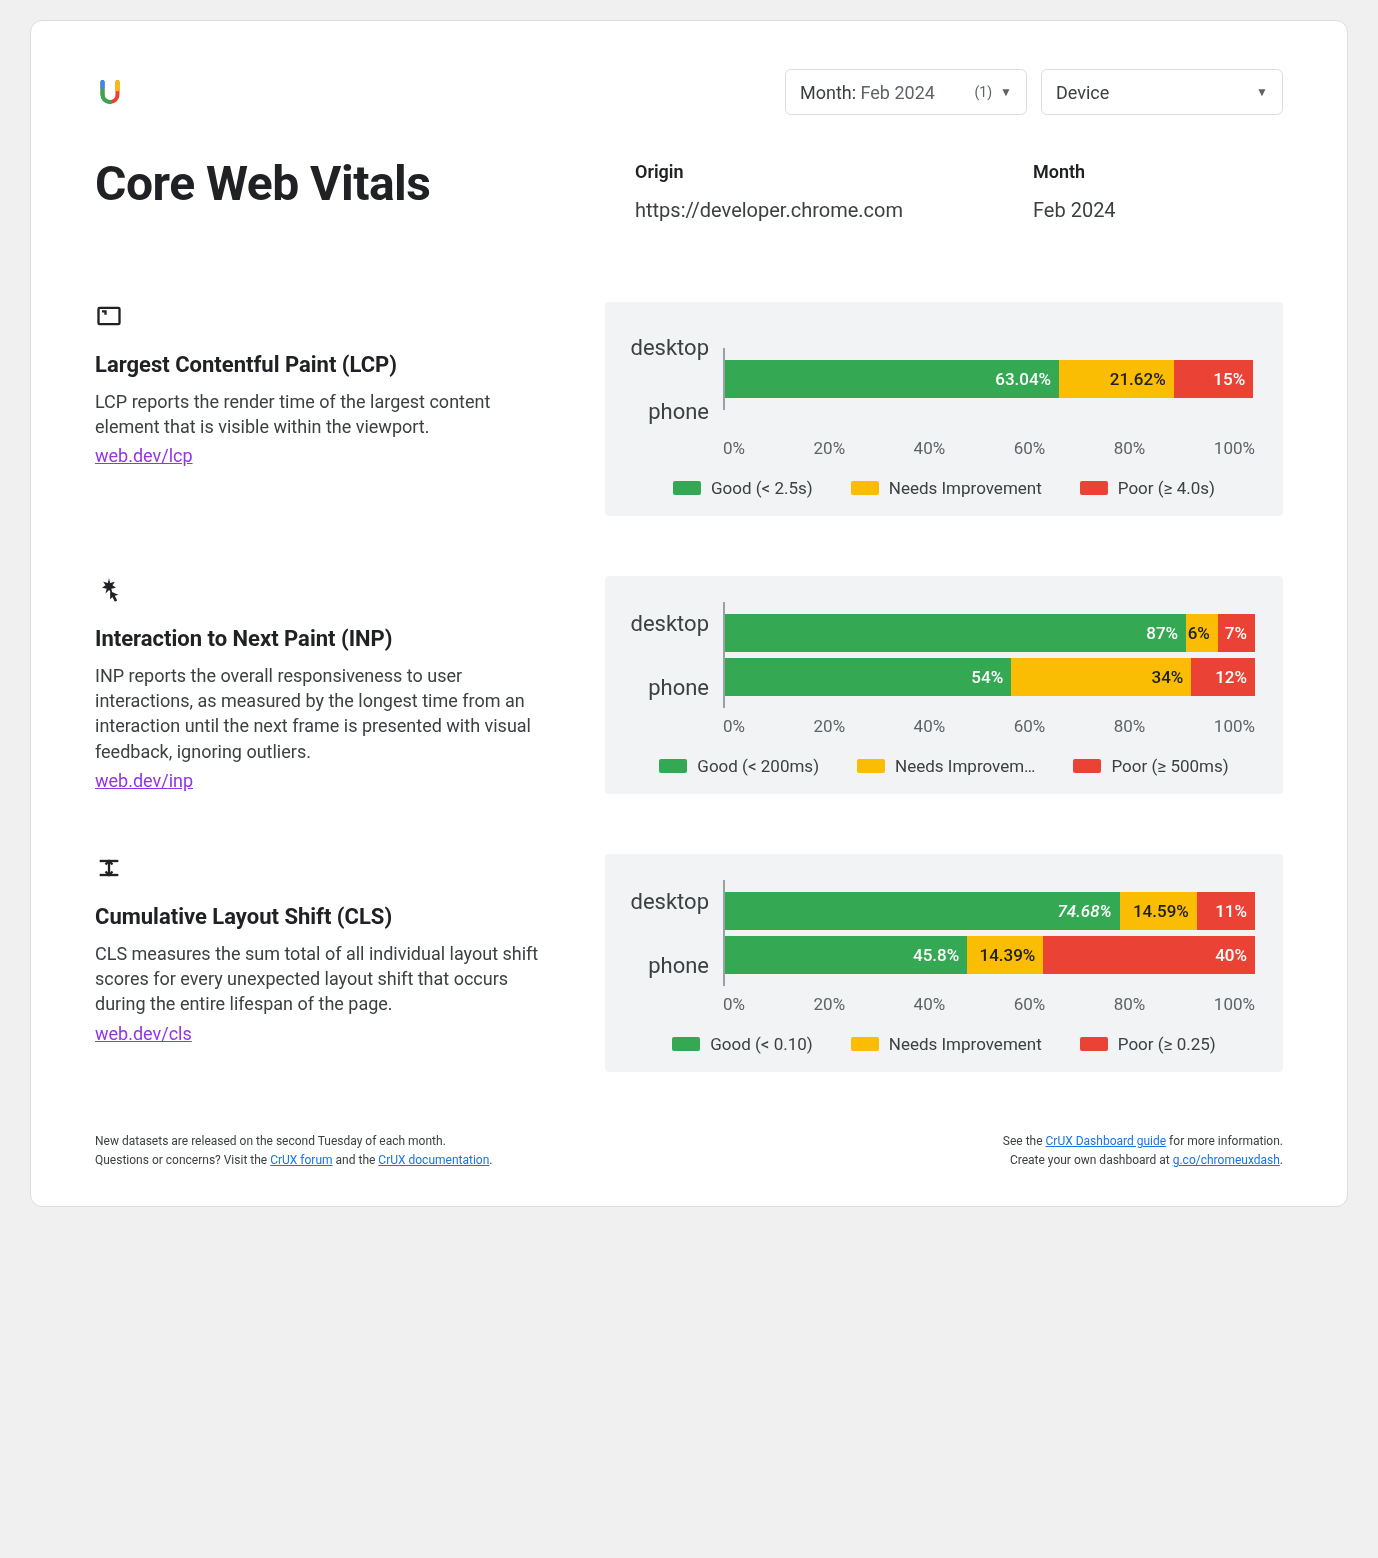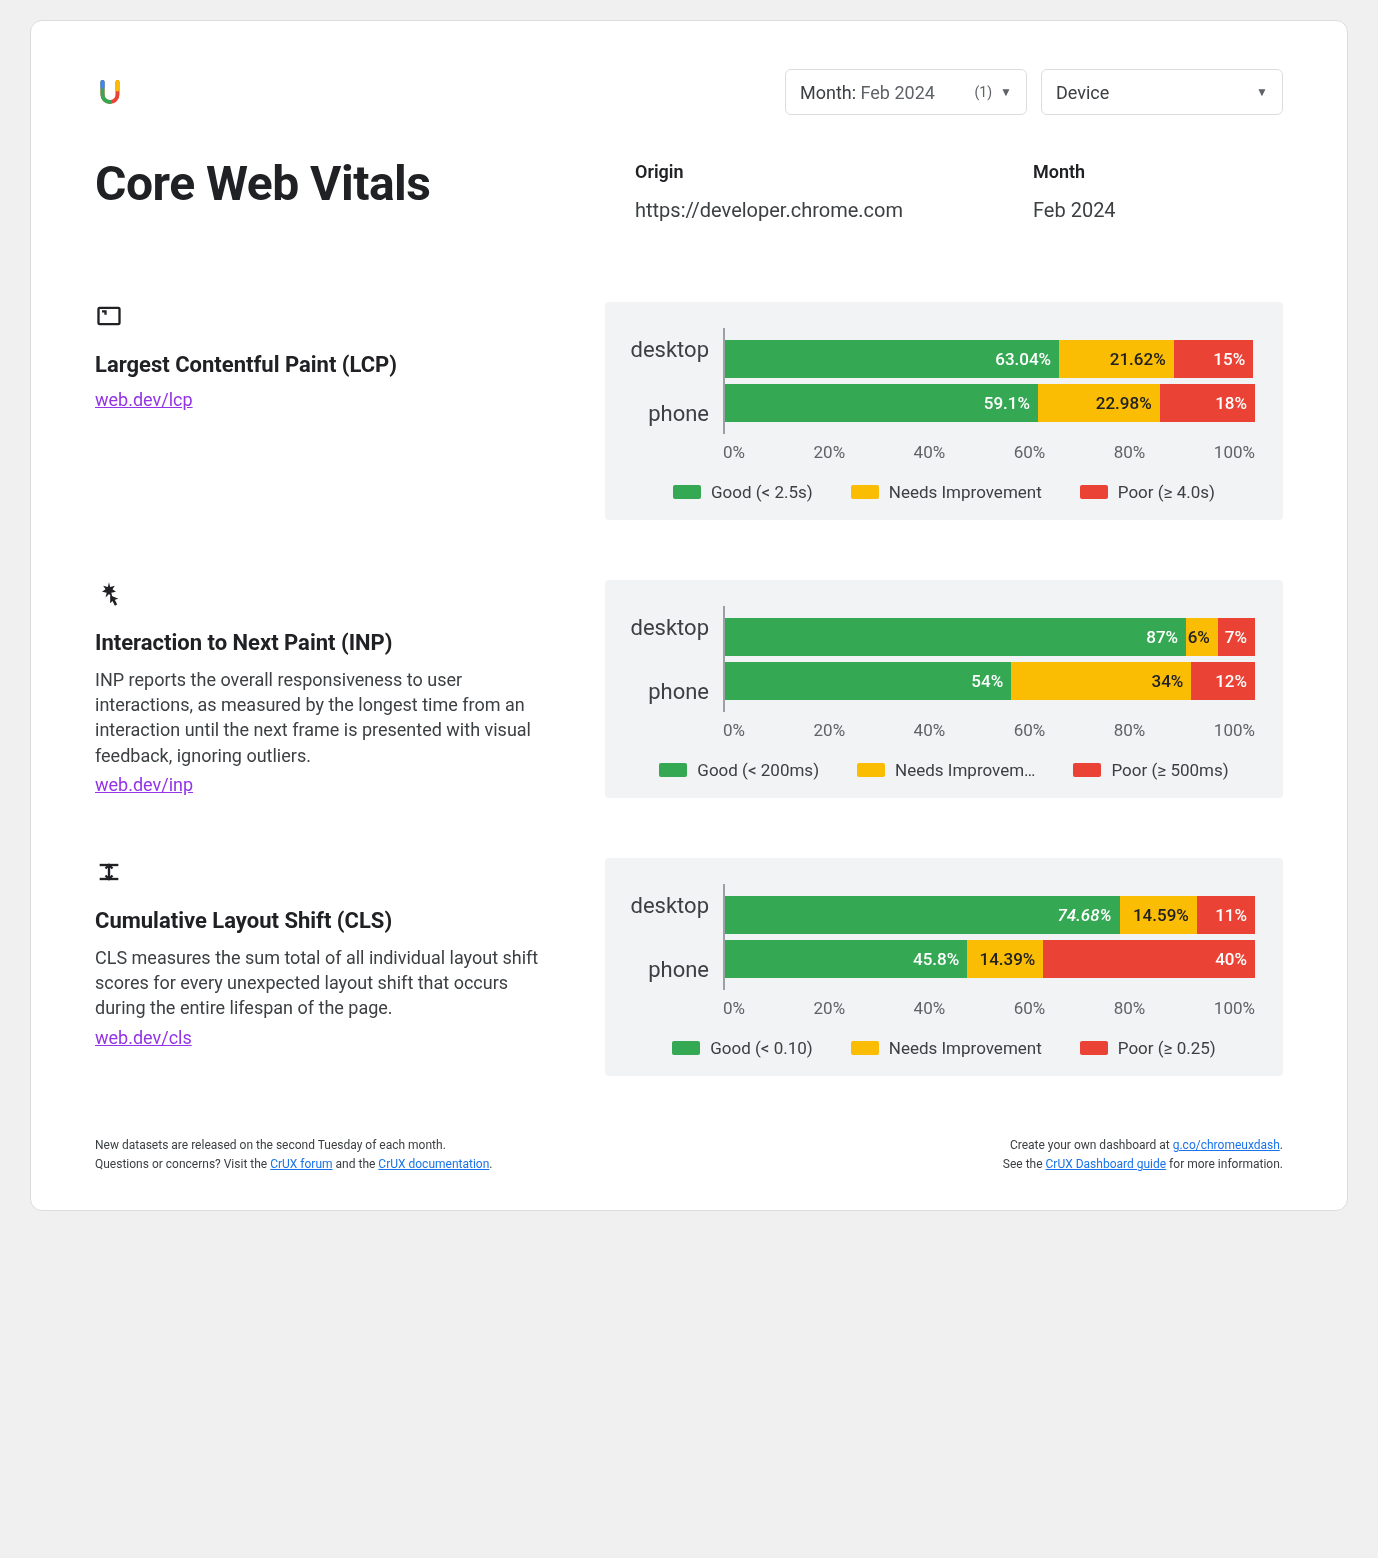--- a/index.html
+++ b/index.html
@@ -179,38 +179,34 @@
   </div>
 
   <div id="metrics-container">
       <div class="metric-row">
         <div class="metric-left">
     <div class="metric-icon"><svg width="28" height="28" viewBox="0 0 24 24" fill="none" stroke="currentColor" stroke-width="2">
               <rect x="3" y="5" width="18" height="14" rx="1"></rect>
               <polyline points="6 8 9 8 9 11"></polyline>
             </svg></div>
     <div class="metric-title">Largest Contentful Paint (LCP)</div>
+    <div class="metric-desc">LCP reports the render time of the largest content element that is visible within the viewport.</div>
     <span class="metric-link">web.dev/lcp</span>
   </div>
         <div class="chart-card">
           <div class="bar-area">
             <div class="bar-labels">
               <div>desktop</div>
               <div>phone</div>
             </div>
             <div class="bar-track-col">
               <div class="seg-row">
                 <div class="seg good" style="width: 63.04%;">63.04%</div>
                 <div class="seg needs" style="width: 21.62%;">21.62%</div>
                 <div class="seg poor" style="width: 15%;">15%</div>
-              </div>
-              <div class="seg-row">
-                <div class="seg good" style="width: 59.1%;">59.1%</div>
-                <div class="seg needs" style="width: 22.98%;">22.98%</div>
-                <div class="seg poor" style="width: 18%;">18%</div>
               </div>
             </div>
           </div>
           <div class="axis">
             <span>0%</span>
             <span>20%</span>
             <span>40%</span>
             <span>60%</span>
             <span>80%</span>
             <span>100%</span>
@@ -344,21 +340,21 @@
 
   <div class="footer">
     <div>
       <div>New datasets are released on the second Tuesday of each month.</div>
       <div>
         <span>Questions or concerns? Visit the </span><a>CrUX forum</a><span> and the </span><a>CrUX documentation</a><span>.</span>
       </div>
     </div>
     <div style="text-align:right;">
       <div>
+        <span>See the </span><a>CrUX Dashboard guide</a><span> for more information.</span>
+      </div>
+      <div>
         <span>Create your own dashboard at </span><a>g.co/chromeuxdash</a><span>.</span>
       </div>
-      <div>
-        <span>See the </span><a>CrUX Dashboard guide</a><span> for more information.</span>
-      </div>
     </div>
   </div>
 
 </div>
 
 </body></html>

